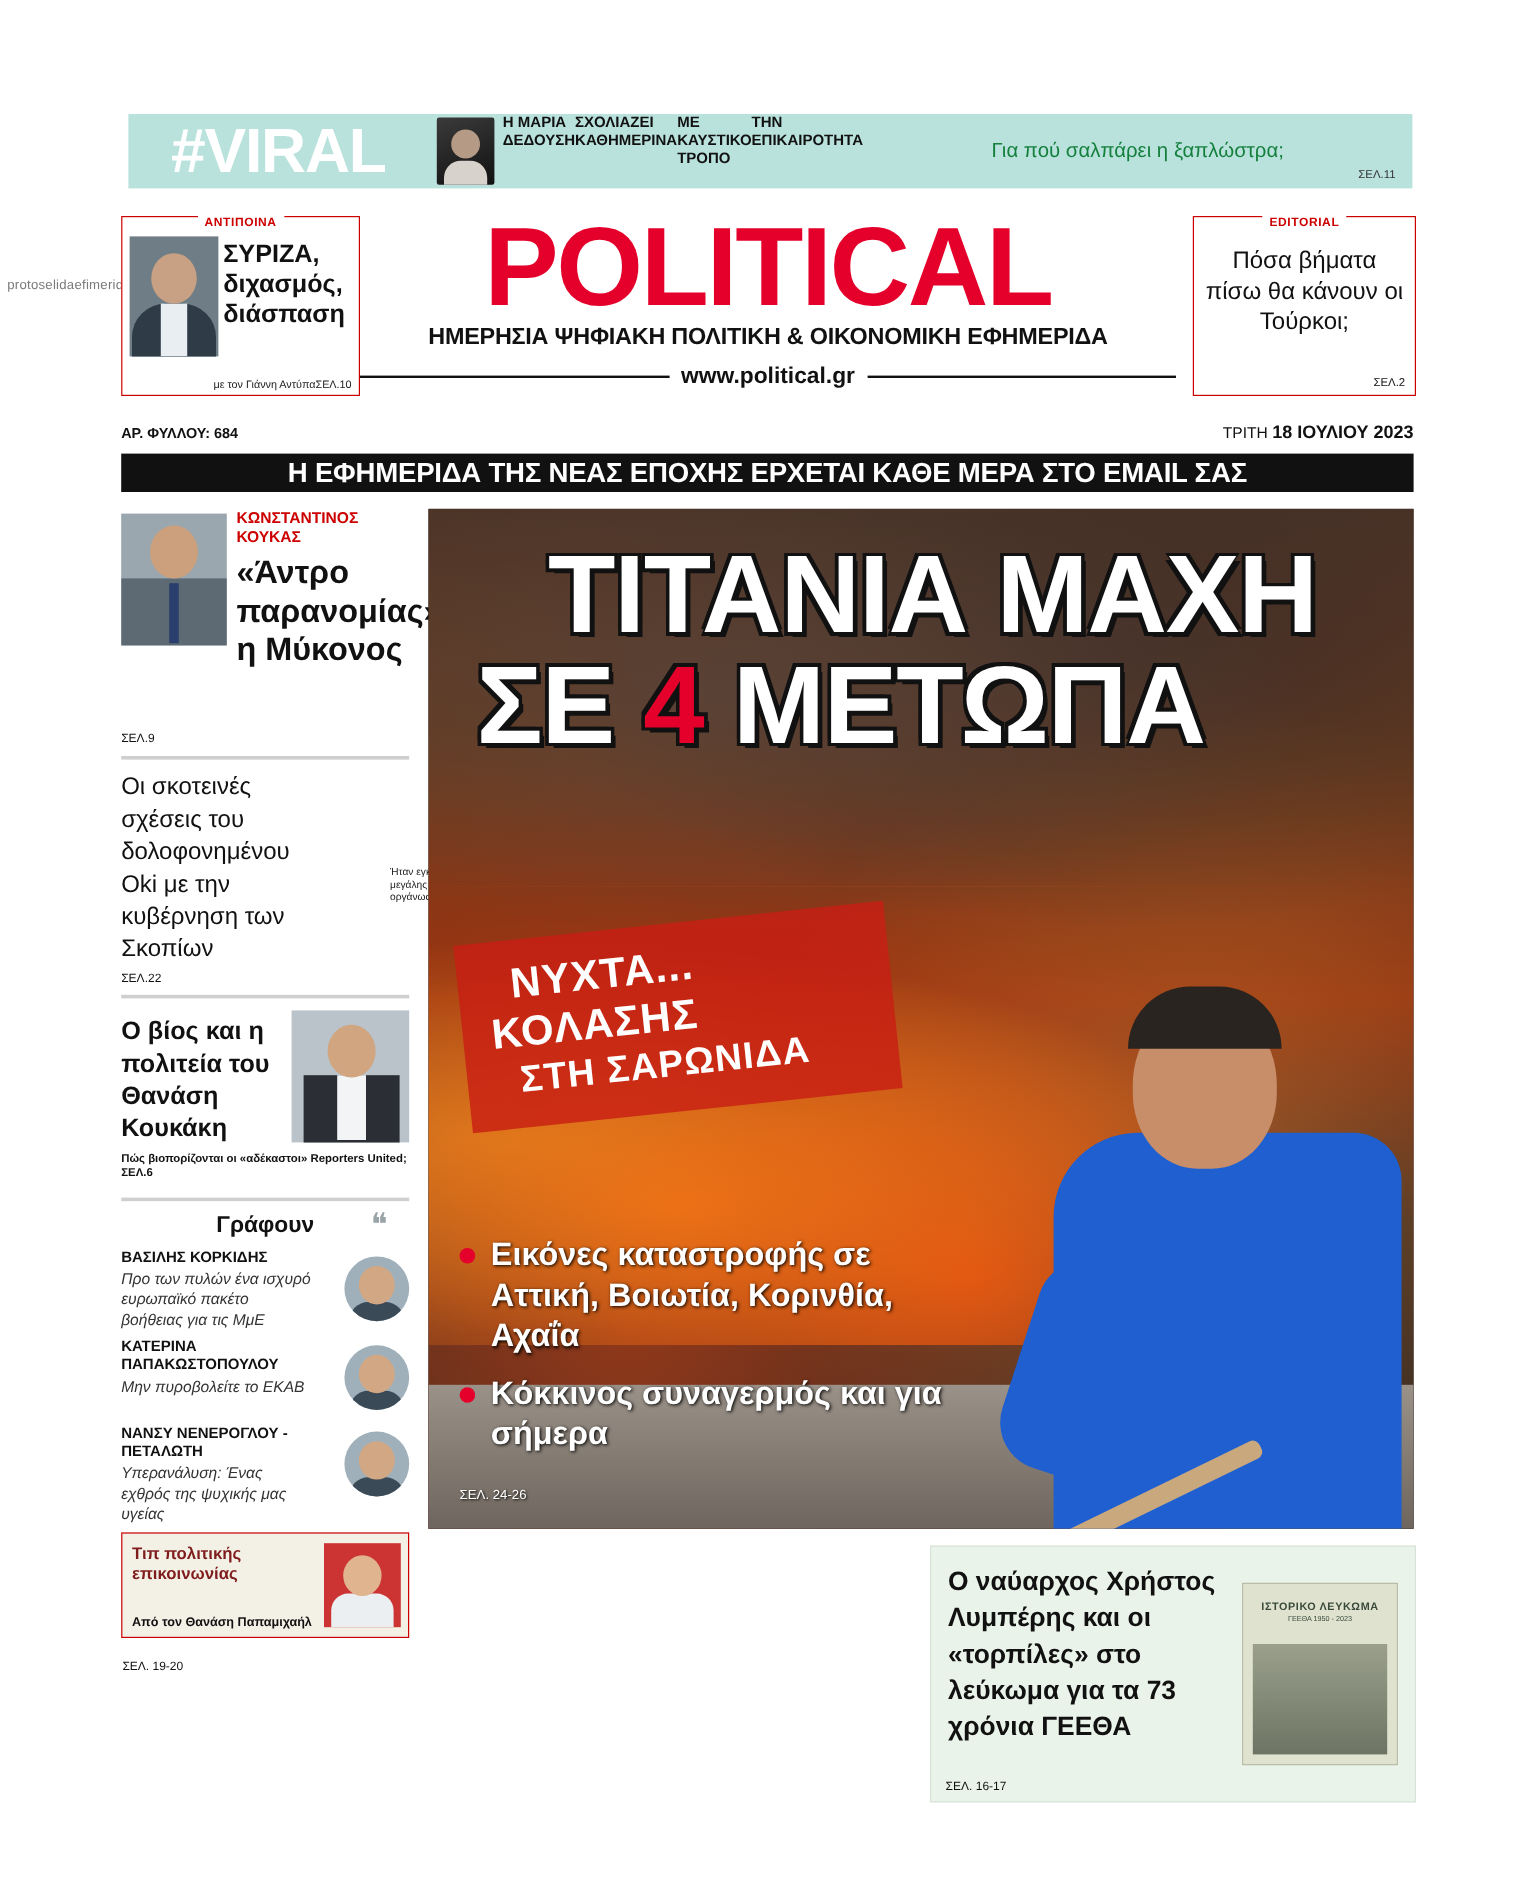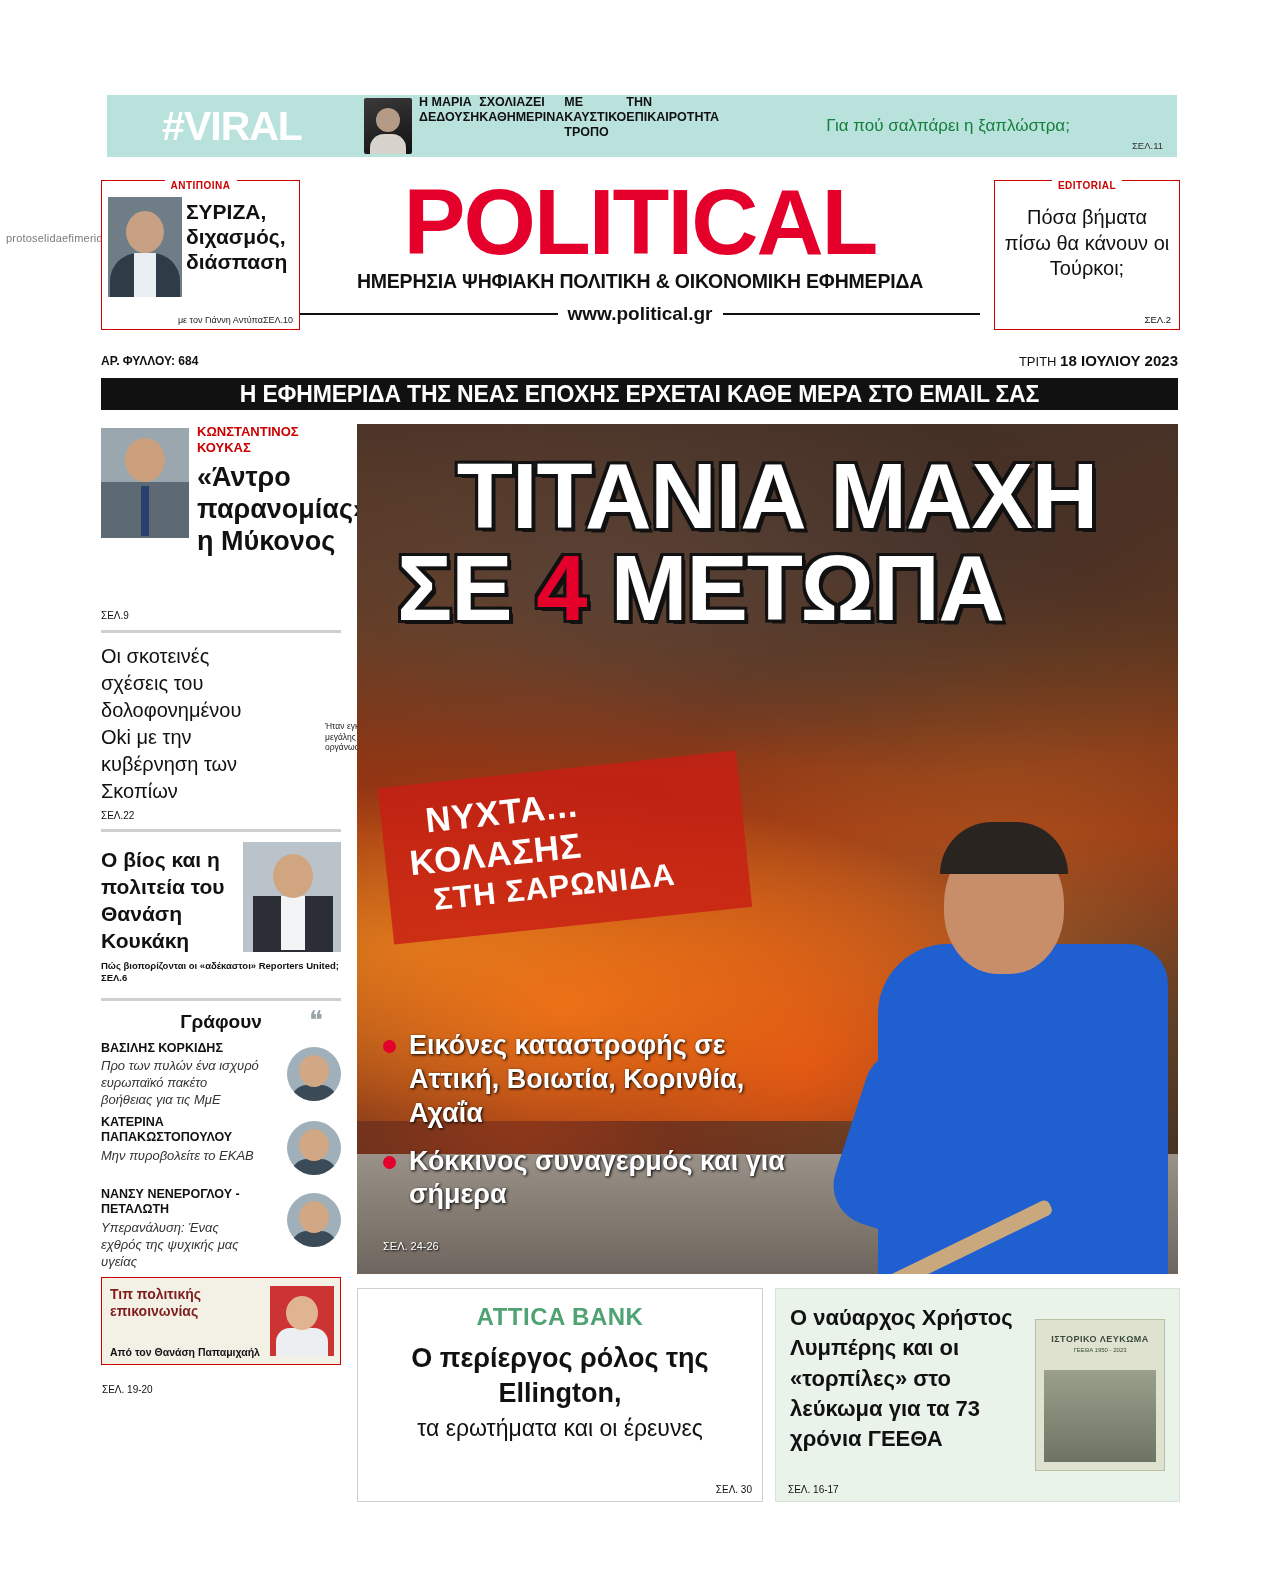--- a/index.html
+++ b/index.html
@@ -4,21 +4,21 @@
 <style>
   html,body{margin:0;padding:0;background:#fff;}
   body{width:1283px;height:1587px;font-family:"Liberation Sans",sans-serif;color:#111;position:relative;overflow:hidden;}
   .page{position:relative;width:1283px;height:1587px;background:#fff;}
 
   
   .watermark{position:absolute;left:6px;top:232px;font-size:11px;color:#7a7a7a;letter-spacing:.2px;}
 
   
   .viral{position:absolute;left:107px;top:95px;width:1070px;height:62px;background:#b9e2dd;display:flex;align-items:stretch;}
-  .viral-tag{flex:0 0 250px;display:flex;align-items:center;justify-content:center;font-size:41px;font-weight:bold;color:#fff;letter-spacing:-1px;}
+  .viral-tag{flex:0 0 250px;display:flex;align-items:center;justify-content:center;font-size:52px;font-weight:bold;color:#fff;letter-spacing:-1px;}
   .viral-photo{flex:0 0 62px;display:flex;align-items:center;justify-content:center;}
   .viral-photo .ph{width:48px;height:56px;background:linear-gradient(160deg,#3a3a3a,#111);border-radius:2px;position:relative;overflow:hidden;}
   .viral-photo .ph:after{content:"";position:absolute;left:12px;top:10px;width:24px;height:24px;border-radius:50%;background:#b59a86;}
   .viral-photo .ph:before{content:"";position:absolute;left:6px;top:36px;width:36px;height:24px;border-radius:14px 14px 0 0;background:#d8d2cc;}
   .viral-text{flex:0 0 230px;display:flex;flex-direction:row;justify-content:center;font-size:12.5px;font-weight:bold;line-height:1.18;color:#111;text-transform:uppercase;}
   .viral-right{flex:1;display:flex;align-items:center;justify-content:center;position:relative;}
   .viral-right .q{font-size:17px;color:#15803d;}
   .viral-right .sel{position:absolute;right:14px;bottom:6px;font-size:9.5px;color:#333;}
 
   
@@ -310,26 +310,20 @@
       <div class="l3">ΣΤΗ ΣΑΡΩΝΙΔΑ</div>
     </div>
 
     <div class="bullets">
       <div class="bullet">Εικόνες καταστροφής σε Αττική, Βοιωτία, Κορινθία, Αχαΐα</div>
       <div class="bullet">Κόκκινος συναγερμός και για σήμερα</div>
     </div>
     <div class="main-sel">ΣΕΛ. 24-26</div>
   </div>
 
-  <div class="attica">
-    <div class="brand">ATTICA BANK</div>
-    <div class="t">Ο περίεργος ρόλος της Ellington,</div>
-    <div class="t2">τα ερωτήματα και οι έρευνες</div>
-    <div class="sel">ΣΕΛ. 30</div>
-  </div>
 
   <div class="navy">
     <div class="t">Ο ναύαρχος Χρήστος Λυμπέρης και οι «τορπίλες» στο λεύκωμα για τα 73 χρόνια ΓΕΕΘΑ</div>
     <div class="book">
       <div class="bt">ΙΣΤΟΡΙΚΟ ΛΕΥΚΩΜΑ</div>
       <div class="bsub">ΓΕΕΘΑ 1950 - 2023</div>
       <div class="img"></div>
     </div>
     <div class="sel">ΣΕΛ. 16-17</div>
   </div>

